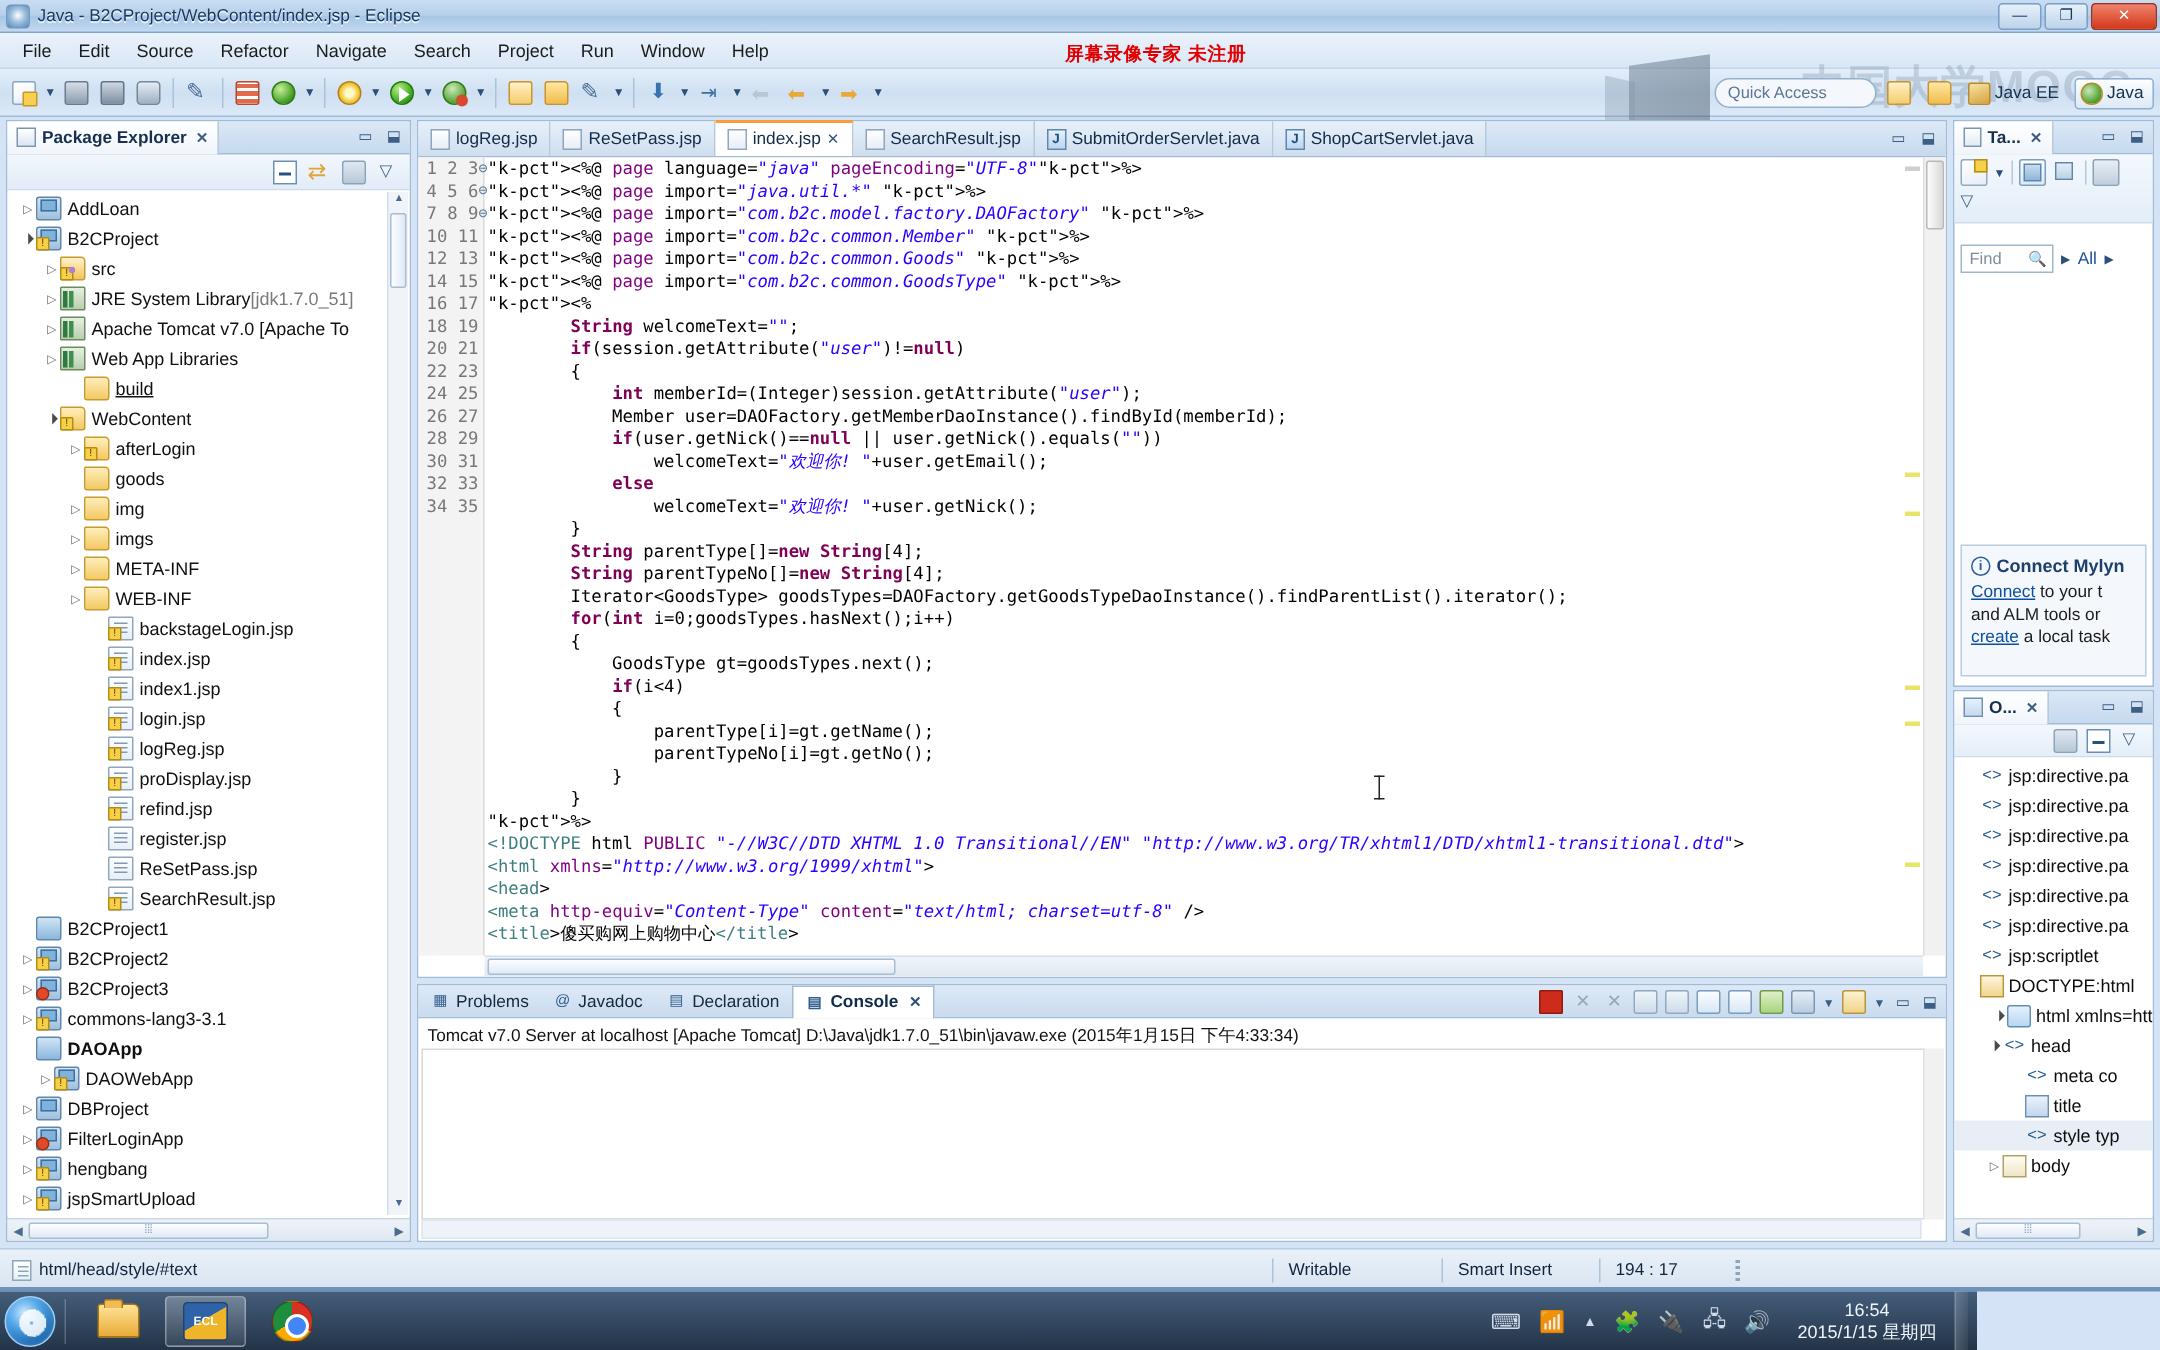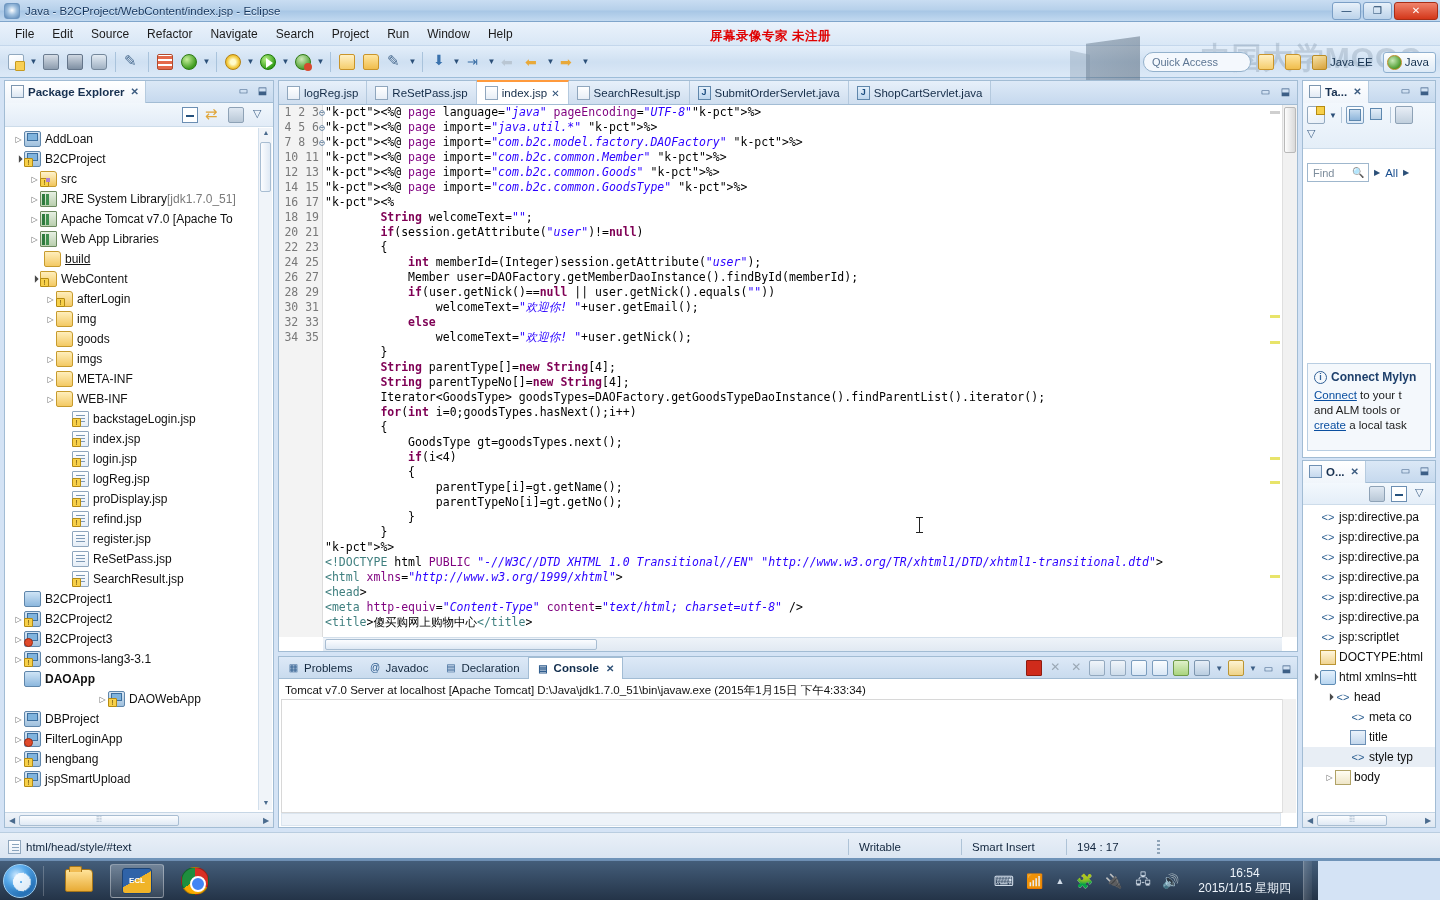--- a/index.html
+++ b/index.html
@@ -543,50 +543,50 @@
         <div class="trow" style="padding-left: 24px;">
           <span class="tarrow closed"></span>
           <span class="ticon i-lib"></span>
           <span>Apache Tomcat v7.0 [Apache To</span>
         </div>
         <div class="trow" style="padding-left: 24px;">
           <span class="tarrow closed"></span>
           <span class="ticon i-lib"></span>
           <span>Web App Libraries</span>
         </div>
-        <div class="trow" style="padding-left: 28px; text-decoration: underline;">
+        <div class="trow" style="padding-left: 40px; text-decoration: underline;">
           <span class="tarrow "></span>
           <span class="ticon i-folder"></span>
           <span>build</span>
         </div>
         <div class="trow" style="padding-left: 24px;">
           <span class="tarrow open"></span>
           <span class="ticon i-folder">
             <span class="warn">!</span>
           </span>
           <span>WebContent</span>
         </div>
         <div class="trow" style="padding-left: 40px;">
           <span class="tarrow closed"></span>
           <span class="ticon i-folder">
             <span class="warn">!</span>
           </span>
           <span>afterLogin</span>
         </div>
         <div class="trow" style="padding-left: 40px;">
+          <span class="tarrow "></span>
+          <span class="ticon i-folder"></span>
+          <span>goods</span>
+        </div>
+        <div class="trow" style="padding-left: 40px;">
           <span class="tarrow closed"></span>
           <span class="ticon i-folder"></span>
           <span>img</span>
         </div>
         <div class="trow" style="padding-left: 40px;">
-          <span class="tarrow "></span>
-          <span class="ticon i-folder"></span>
-          <span>goods</span>
-        </div>
-        <div class="trow" style="padding-left: 40px;">
           <span class="tarrow closed"></span>
           <span class="ticon i-folder"></span>
           <span>imgs</span>
         </div>
         <div class="trow" style="padding-left: 40px;">
           <span class="tarrow closed"></span>
           <span class="ticon i-folder"></span>
           <span>META-INF</span>
         </div>
         <div class="trow" style="padding-left: 40px;">
@@ -606,20 +606,27 @@
           <span class="ticon i-jsp">
             <span class="warn">!</span>
           </span>
           <span>index.jsp</span>
         </div>
         <div class="trow" style="padding-left: 56px;">
           <span class="tarrow "></span>
           <span class="ticon i-jsp">
             <span class="warn">!</span>
           </span>
+          <span>index1.jsp</span>
+        </div>
+        <div class="trow" style="padding-left: 56px;">
+          <span class="tarrow "></span>
+          <span class="ticon i-jsp">
+            <span class="warn">!</span>
+          </span>
           <span>login.jsp</span>
         </div>
         <div class="trow" style="padding-left: 56px;">
           <span class="tarrow "></span>
           <span class="ticon i-jsp">
             <span class="warn">!</span>
           </span>
           <span>logReg.jsp</span>
         </div>
         <div class="trow" style="padding-left: 56px;">
@@ -677,21 +684,21 @@
           <span class="ticon i-proj">
             <span class="warn">!</span>
           </span>
           <span>commons-lang3-3.1</span>
         </div>
         <div class="trow" style="padding-left: 8px; font-weight: bold;">
           <span class="tarrow "></span>
           <span class="ticon i-proj-plain"></span>
           <span>DAOApp</span>
         </div>
-        <div class="trow" style="padding-left: 20px; justify-content: center;">
+        <div class="trow" style="padding-left: 20px;">
           <span class="tarrow closed"></span>
           <span class="ticon i-proj">
             <span class="warn">!</span>
           </span>
           <span>DAOWebApp</span>
         </div>
         <div class="trow" style="padding-left: 8px;">
           <span class="tarrow closed"></span>
           <span class="ticon i-proj"></span>
           <span>DBProject</span>
@@ -1037,21 +1044,21 @@
         <div class="orow" style="padding-left: 6px;">
           <span class="tarrow "></span>
           <span class="oic tagi">&lt;&gt;</span>
           <span>jsp:scriptlet</span>
         </div>
         <div class="orow" style="padding-left: 6px;">
           <span class="tarrow "></span>
           <span class="oic docty"></span>
           <span>DOCTYPE:html</span>
         </div>
-        <div class="orow" style="padding-left: 6px;">
+        <div class="orow" style="padding-left: 20px; justify-content: flex-end;">
           <span class="tarrow open"></span>
           <span class="oic htmli"></span>
           <span>html xmlns=htt</span>
         </div>
         <div class="orow" style="padding-left: 21px;">
           <span class="tarrow open"></span>
           <span class="oic tagi">&lt;&gt;</span>
           <span>head</span>
         </div>
         <div class="orow" style="padding-left: 36px;">

